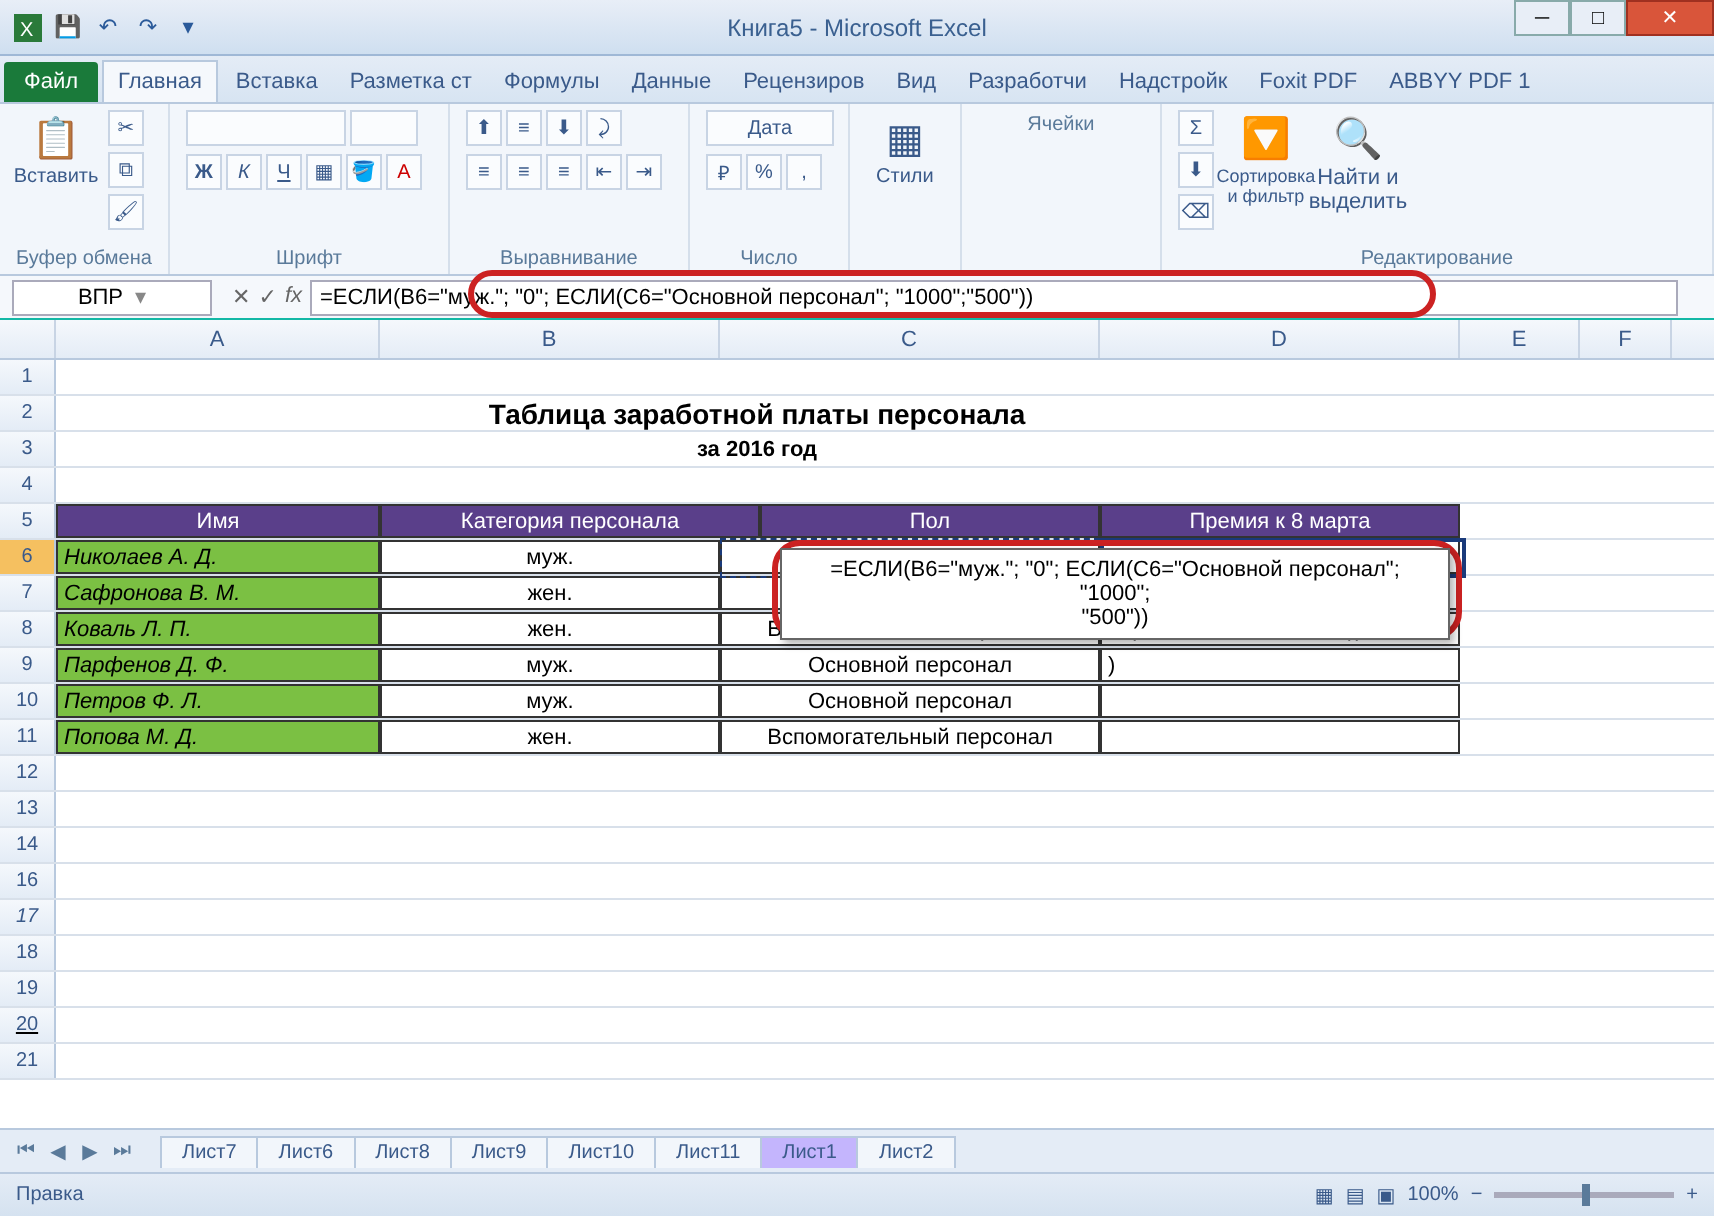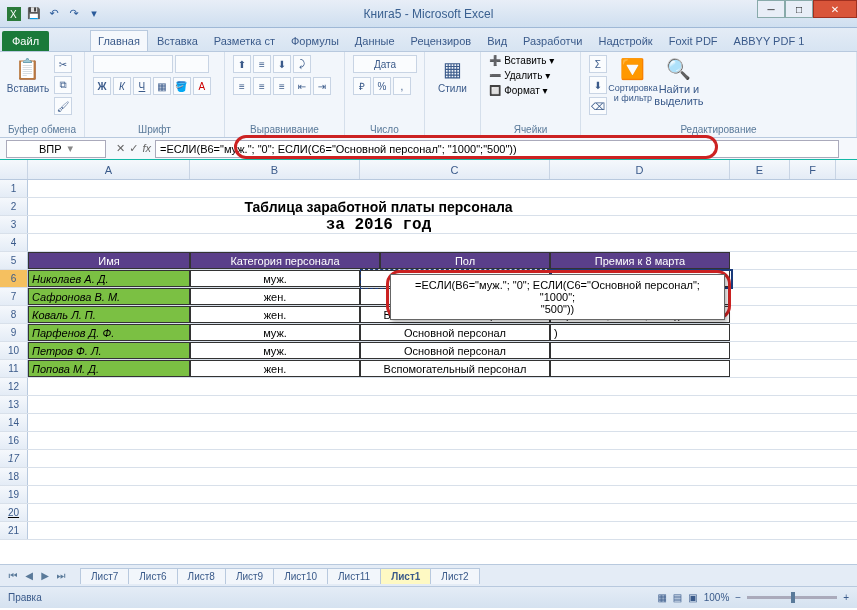--- a/index.html
+++ b/index.html
@@ -11,21 +11,21 @@
 .qat .ic { width: 16px; height: 16px; display: flex; align-items: center; justify-content: center; font-size: 11px; color: #2a5a9a; }
 .title { position: absolute; left: 50%; transform: translateX(-50%); font-size: 12px; color: #3a6090; }
 .winbtns { position: absolute; right: 0; display: flex; height: 18px; top: 0; }
 .winbtns div { width: 28px; height: 18px; border: 1px solid #8aa; display: flex; align-items: center; justify-content: center; font-size: 10px; background: #e8eef7; }
 .winbtns .close { background: #d9553a; color: #fff; border-color: #a03020; width: 44px; }
 
 
 .tabs { height: 24px; background: linear-gradient(#e4ecf6,#d7e4f2); display: flex; align-items: flex-end; border-bottom: 1px solid #b8c9de; padding-left: 2px; gap: 2px; }
 .file-tab { background: #1a7a3a; color: #fff; padding: 4px 10px; font-size: 11px; border-radius: 2px 2px 0 0; }
 .tab { padding: 4px 7px; font-size: 11px; color: #3a5a8a; cursor: default; }
-.tab.active { background: #f5f8fc; border: 1px solid #b8c9de; border-bottom: none; margin-left: 39px; }
+.tab.active { background: #f5f8fc; border: 1px solid #b8c9de; border-bottom: none; }
 
 
 .ribbon { height: 86px; background: #f2f6fb; border-bottom: 1px solid #b8c9de; display: flex; }
 .group { border-right: 1px solid #d5dfeb; padding: 3px 8px 2px; display: flex; flex-direction: column; justify-content: space-between; }
 .group-label { font-size: 10px; color: #5a7a9a; text-align: center; padding-top: 2px; }
 .group-content { display: flex; gap: 6px; align-items: flex-start; height: 64px; }
 .big-btn { display: flex; flex-direction: column; align-items: center; width: 40px; font-size: 10px; color: #3a5a8a; }
 .big-btn .bicon { width: 28px; height: 28px; display: flex; align-items: center; justify-content: center; font-size: 20px; }
 .col { display: flex; flex-direction: column; gap: 3px; }
 .row-ic { display: flex; gap: 2px; }
@@ -46,21 +46,21 @@
 .rows { position: relative; }
 .row { display: flex; border-bottom: 1px solid #d8e0ea; }
 .rh { width: 28px; background: linear-gradient(#f5f8fc,#e4ecf6); border-right: 1px solid #b8c9de; display: flex; align-items: center; justify-content: center; font-size: 10px; color: #3a5a8a; }
 .cell { border-right: 1px solid transparent; padding: 0 3px; display: flex; align-items: center; font-size: 11px; overflow: hidden; white-space: nowrap; }
 
 
 .cA { width: 162px; } .cB { width: 170px; } .cC { width: 190px; } .cD { width: 180px; } .cE { width: 60px; } .cF { width: 46px; }
 
 
 .tbl-title { font-weight: bold; font-size: 14px; justify-content: center; }
-.tbl-sub { font-weight: bold; font-size: 16px; justify-content: center; font-family: Liberation Mono, monospace; }
+.tbl-sub { font-weight: bold; font-size: 11px; justify-content: center; }
 .hdr { background: #5a3f8a; color: #fff; justify-content: center; border: 1px solid #333 !important; font-size: 11px; }
 .namecell { background: #7bc043; border: 1px solid #333 !important; font-style: italic; }
 .datacell { border: 1px solid #333 !important; justify-content: center; }
 .empcell { border: 1px solid #333 !important; }
 
 
 .red-ring { position: absolute; border: 3px solid #cc2222; border-radius: 14px; }
 #ring1 { top: -3px; left: 234px; width: 484px; height: 24px; }
 #ring2 { top: 110px; left: 386px; width: 345px; height: 50px; }
 
@@ -71,21 +71,21 @@
 #active { top: 109px; left: 550px; width: 183px; height: 20px; }
 .marquee { position: absolute; border: 1px dashed #1a3a7a; pointer-events: none; }
 #marq { top: 109px; left: 360px; width: 190px; height: 20px; }
 
 
 .sheetbar { height: 22px; background: #e4ecf6; border-top: 1px solid #b8c9de; display: flex; align-items: center; }
 .sheet-nav { display: flex; gap: 2px; padding: 0 6px; }
 .sheet-nav span { width: 14px; text-align: center; color: #5a7a9a; font-size: 10px; }
 .sheets { display: flex; margin-left: 6px; }
 .sh { padding: 2px 10px; background: #f2f6fb; border: 1px solid #b8c9de; border-bottom: none; font-size: 10px; color: #3a5a8a; margin-right: -1px; }
-.sh.active { background: #fef9c3; font-weight: bold; }
+.sh.active { background: #c4b5fd; font-weight: normal; }
 
 
 .status { height: 22px; background: linear-gradient(#e4ecf6,#d5e2f0); border-top: 1px solid #b8c9de; display: flex; align-items: center; justify-content: space-between; padding: 0 8px; font-size: 10px; color: #3a5a8a; }
 .zoom { display: flex; align-items: center; gap: 6px; }
 .slider { width: 90px; height: 3px; background: #aab; position: relative; }
 .slider .thumb { position: absolute; left: 44px; top: -4px; width: 4px; height: 11px; background: #5a7a9a; }
 svg { display: block; }
 </style>
 </head>
 <body>
@@ -204,27 +204,20 @@
   <div class="group" style="width:56px">
     <div class="group-content">
       <div class="big-btn">
           <span class="bicon">▦</span>
           <span>Стили</span>
         </div>
     </div>
     <div class="group-label"></div>
   </div>
   <div class="group" style="width:100px">
-    <div class="group-content">
-      <div class="col" style="font-size:10px; gap:4px">
-        <span>➕ <span>Вставить</span> ▾</span>
-        <span>➖ <span>Удалить</span> ▾</span>
-        <span>🔲 <span>Формат</span> ▾</span>
-      </div>
-    </div>
     <div class="group-label">Ячейки</div>
   </div>
   <div class="group" style="flex:1">
     <div class="group-content">
       <div class="col">
           <span class="ric">Σ</span>
           <span class="ric">⬇</span>
           <span class="ric">⌫</span>
         </div>
       <div class="big-btn">

